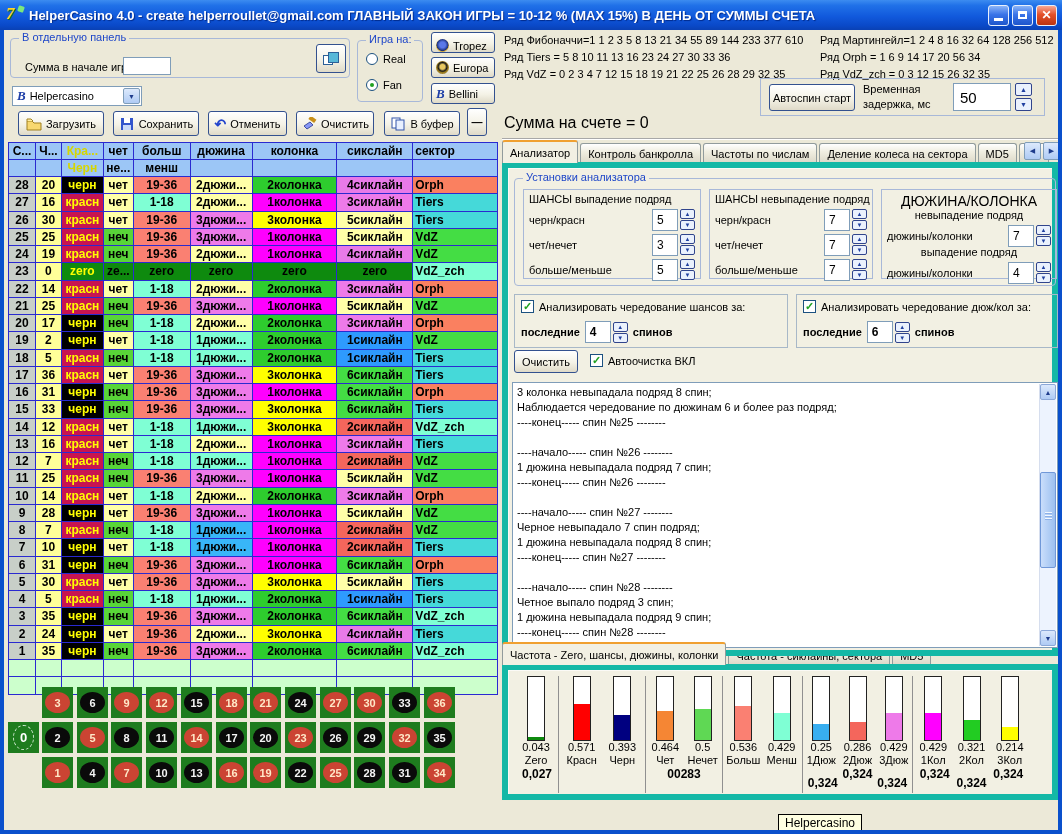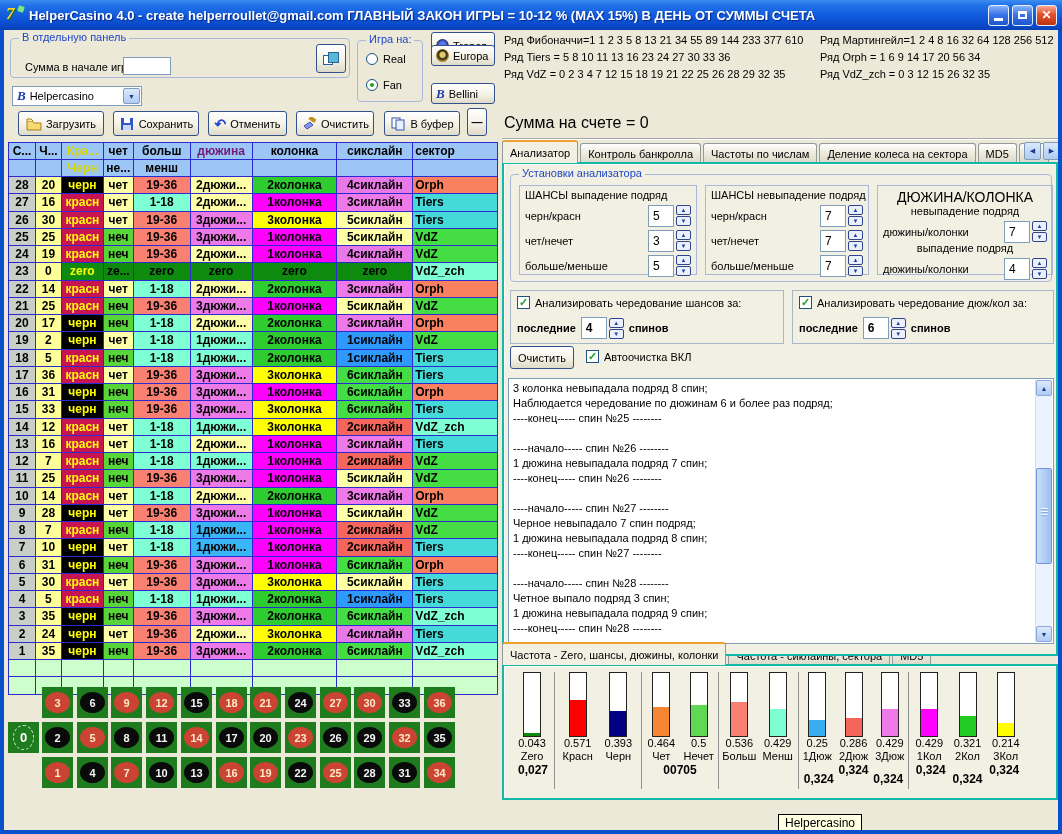--- a/index.html
+++ b/index.html
@@ -37,21 +37,21 @@
   .spinctl{display:inline-flex;align-items:center;}
 
   
   .tabstrip{position:absolute;display:flex;align-items:flex-end;height:23px;}
   .tab{height:20px;padding:0 7px;border:1px solid #919B9C;border-bottom:none;border-radius:3px 3px 0 0;
     background:linear-gradient(180deg,#FFFFFF,#F0EEE1 40%,#DCD8C8);display:flex;align-items:center;margin-right:2px;white-space:nowrap;}
   .tab.active{height:23px;background:#F2F0E3;border-top:2px solid #F0A030;position:relative;z-index:3;}
   .tab.cut{width:30px;overflow:hidden;padding-right:0;}
   .tscroll{width:17px;height:18px;border:1px solid #7F9DB9;border-radius:2px;background:linear-gradient(180deg,#DCE9FC,#AFCBF4);
     color:#1E3C8C;font-size:7px;display:flex;align-items:center;justify-content:center;margin-left:2px;}
-  .tabbody{position:absolute;border:2px solid #14b8a6;background:#F2F0E3;box-shadow:inset 1px 1px 0 #FBFAF6;z-index:2;text-decoration:underline;}
+  .tabbody{position:absolute;border:6px solid #14b8a6;background:#F2F0E3;box-shadow:inset 1px 1px 0 #FBFAF6;z-index:2;text-decoration:underline;}
 
   
   #sum-label{position:absolute;left:14px;top:22px;}
   #sum-input{position:absolute;left:112px;top:18px;width:48px;height:18px;}
   #panel-btn{left:312px;top:14px;width:30px;height:29px;}
   .panes{position:relative;width:16px;height:14px;}
   .panes i{position:absolute;border:1px solid #2C6098;background:#BCE0E8;display:block;}
   .panes i:nth-child(1){left:0;top:3px;width:10px;height:10px;background:#fff;}
   .panes i:nth-child(2){left:5px;top:0;width:11px;height:11px;background:#58B8D8;}
   .game-row{position:absolute;left:8px;display:flex;align-items:center;gap:5px;}
@@ -185,21 +185,21 @@
       <div class="game-row" style="top:38px;">
         <span class="rdo on"></span>
         <span>Fan</span>
       </div>
     </div>
 
     <div class="xpbtn cas-btn" style="top:2px;align-items:flex-end;">
       <span class="chip chip-tropez"></span>
       <span>Tropez</span>
     </div>
-    <div class="xpbtn cas-btn" style="top:15px;">
+    <div class="xpbtn cas-btn" style="top:27px;">
       <span class="chip chip-europa"></span>
       <span>Europa</span>
     </div>
     <div class="xpbtn cas-btn" style="top:53px;">
       <span class="bellini-glyph">B</span>
       <span>Bellini</span>
     </div>
 
     <div id="combo" class="sunken">
       <span class="bellini-glyph">B</span>
@@ -248,31 +248,42 @@
       <div class="series-line">Ряд Фибоначчи=1 1 2 3 5 8 13 21 34 55 89 144 233 377 610</div>
       <div class="series-line">Ряд Tiers = 5 8 10 11 13 16 23 24 27 30 33 36</div>
       <div class="series-line">Ряд VdZ = 0 2 3 4 7 12 15 18 19 21 22 25 26 28 29 32 35</div>
     </div>
     <div style="position:absolute;left:816px;top:4px;">
       <div class="series-line">Ряд Мартингейл=1 2 4 8 16 32 64 128 256 512</div>
       <div class="series-line">Ряд Orph = 1 6 9 14 17 20 56 34</div>
       <div class="series-line">Ряд VdZ_zch = 0 3 12 15 26 32 35</div>
     </div>
 
+    <div id="autospin-panel">
+      <div class="xpbtn" id="autospin-btn">
+        <span>Автоспин старт</span>
+      </div>
+      <div id="delay-label">Временная задержка, мс</div>
+      <div id="delay-val" class="sunken">50</div>
+      <div id="delay-arrs">
+        <span class="sarr">▲</span>
+        <span class="sarr">▼</span>
+      </div>
+    </div>
     <div id="balance">Сумма на счете = 0</div>
     <div class="hrline" style="left:498px;top:108px;width:556px;"></div>
 
     <div id="spins-table">
         <div class="trow thead">
           <div class="tcell" style="width: 27px; background: rgb(156, 198, 246); color: rgb(0, 0, 0);">С...</div>
           <div class="tcell" style="width: 26px; background: rgb(156, 198, 246); color: rgb(0, 0, 0);">Ч...</div>
           <div class="tcell" style="width: 42px; background: rgb(156, 198, 246); color: rgb(214, 214, 0);">Кра...</div>
           <div class="tcell" style="width: 30px; background: rgb(156, 198, 246); color: rgb(0, 0, 0);">чет</div>
           <div class="tcell" style="width: 57px; background: rgb(156, 198, 246); color: rgb(0, 0, 0);">больш</div>
-          <div class="tcell" style="width: 62px; background: rgb(156, 198, 246); color: #701a75;">дюжина</div>
+          <div class="tcell" style="width: 62px; background: rgb(156, 198, 246); color: #000000;">дюжина</div>
           <div class="tcell" style="width: 85px; background: rgb(156, 198, 246); color: rgb(0, 0, 0);">колонка</div>
           <div class="tcell" style="width: 76px; background: rgb(156, 198, 246); color: rgb(0, 0, 0);">сикслайн</div>
           <div class="tcell left" style="width: 85px; background: rgb(156, 198, 246); color: rgb(0, 0, 0);">сектор</div>
         </div>
         <div class="trow thead">
           <div class="tcell" style="width: 27px; background: rgb(156, 198, 246); color: rgb(0, 0, 0);"></div>
           <div class="tcell" style="width: 26px; background: rgb(156, 198, 246); color: rgb(0, 0, 0);"></div>
           <div class="tcell" style="width: 42px; background: rgb(156, 198, 246); color: rgb(214, 214, 0);">Черн</div>
           <div class="tcell" style="width: 30px; background: rgb(156, 198, 246); color: rgb(0, 0, 0);">не...</div>
           <div class="tcell" style="width: 57px; background: rgb(156, 198, 246); color: rgb(0, 0, 0);">менш</div>
@@ -963,21 +974,21 @@
                 <div class="fname">Чет</div>
               </div>
               <div class="fbw">
                 <div class="bar">
                   <div class="fill" style="height: 50%; background: rgb(95, 216, 84);"></div>
                 </div>
                 <div class="fval">0.5</div>
                 <div class="fname">Нечет</div>
               </div>
             </div>
-            <div class="boldrow single">00705</div>
+            <div class="boldrow single">00283</div>
           </div>
           <div class="fgroup sep" style="width: 80px;">
             <div class="fbars">
               <div class="fbw">
                 <div class="bar">
                   <div class="fill" style="height: 53.6%; background: rgb(250, 128, 114);"></div>
                 </div>
                 <div class="fval">0.536</div>
                 <div class="fname">Больш</div>
               </div>

